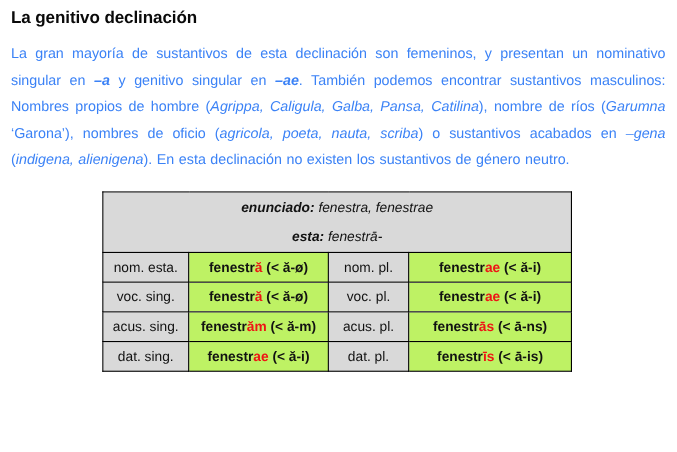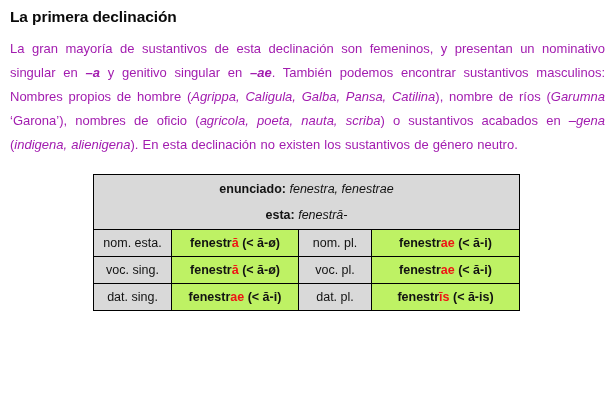--- a/index.html
+++ b/index.html
@@ -9,21 +9,21 @@
     color:#121212;
     -webkit-font-smoothing:antialiased;
   }
   .content{padding:6px 10px 0 10px;}
   .doc-title{
     font-size:15.5px;font-weight:bold;letter-spacing:-0.1px;
     margin:2px 0 11px 0;color:#0a0a0a;
   }
   .intro{
     font-size:13px;line-height:24px;text-align:justify;
-    margin:0;word-spacing:0.5px;color:#a21caf;
+    margin:0;word-spacing:0.5px;color:#3b82f6;
   }
   .seg-normal{font-style:normal;font-weight:normal;}
   .seg-italic{font-style:italic;}
   .seg-bolditalic{font-style:italic;font-weight:bold;}
 
   table.declension{
     border-collapse:collapse;
     margin:17px 0 0 83px;
     table-layout:fixed;
   }
@@ -35,39 +35,39 @@
     padding:0 2px;
     overflow:hidden;
     white-space:nowrap;
   }
   td.header-cell{
     background:var(--cell-gray,#d9d9d9);
     height:54px;
     padding:2px 0;
   }
   .header-line{line-height:26px;font-size:12.5px;}
-  .header-label{font-weight:bold;}
+  .header-label{font-weight:bold;font-style:italic;}
   .header-value{font-style:italic;}
   td.case-cell{
     background:var(--cell-gray,#d9d9d9);
     font-weight:normal;
   }
   td.form-cell{
     background:#bef264;
     font-weight:bold;
   }
   .ending{color:var(--ending-red,#ee1515);}
   tr.decl-row{height:27px;}
   .c1{width:73px;} .c2{width:122px;} .c3{width:68px;} .c4{width:143px;}
 </style>
 </head>
 <body>
 
 <div class="content">
-  <h1 class="doc-title">La primera declinación</h1>
+  <h1 class="doc-title">La genitivo declinación</h1>
 
   <p class="intro"><span class="seg-normal">La gran mayoría de sustantivos de esta declinación son femeninos, y presentan un nominativo singular en </span><span class="seg-bolditalic">–a</span><span class="seg-normal"> y genitivo singular en </span><span class="seg-bolditalic">–ae</span><span class="seg-normal">. También podemos encontrar sustantivos masculinos: Nombres propios de hombre (</span><span class="seg-italic">Agrippa, Caligula, Galba, Pansa, Catilina</span><span class="seg-normal">), nombre de ríos (</span><span class="seg-italic">Garumna</span><span class="seg-normal"> ‘Garona’), nombres de oficio (</span><span class="seg-italic">agricola, poeta, nauta, scriba</span><span class="seg-normal">) o sustantivos acabados en </span><span class="seg-italic">–gena</span><span class="seg-normal"> (</span><span class="seg-italic">indigena, alienigena</span><span class="seg-normal">). En esta declinación no existen los sustantivos de género neutro.</span></p>
 
   <table class="declension">
     <tbody>
       <tr>
         <td class="header-cell" colspan="4">
           <div class="header-line">
             <span class="header-label">enunciado:</span>
             <span class="header-value">fenestra, fenestrae</span>
@@ -84,20 +84,26 @@
           <td class="case-cell c3">nom. pl.</td>
           <td class="form-cell c4"><span>fenestr</span><span class="ending">ae</span><span> (&lt; ă-i)</span></td>
         </tr>
         <tr class="decl-row">
           <td class="case-cell c1">voc. sing.</td>
           <td class="form-cell c2"><span>fenestr</span><span class="ending">ă</span><span> (&lt; ă-ø)</span></td>
           <td class="case-cell c3">voc. pl.</td>
           <td class="form-cell c4"><span>fenestr</span><span class="ending">ae</span><span> (&lt; ă-i)</span></td>
         </tr>
         <tr class="decl-row">
+          <td class="case-cell c1">acus. sing.</td>
+          <td class="form-cell c2"><span>fenestr</span><span class="ending">ăm</span><span> (&lt; ă-m)</span></td>
+          <td class="case-cell c3">acus. pl.</td>
+          <td class="form-cell c4"><span>fenestr</span><span class="ending">ās</span><span> (&lt; ā-ns)</span></td>
+        </tr>
+        <tr class="decl-row">
           <td class="case-cell c1">dat. sing.</td>
           <td class="form-cell c2"><span>fenestr</span><span class="ending">ae</span><span> (&lt; ă-i)</span></td>
           <td class="case-cell c3">dat. pl.</td>
           <td class="form-cell c4"><span>fenestr</span><span class="ending">īs</span><span> (&lt; ā-is)</span></td>
         </tr>
       </tbody>
   </table>
 </div>
 
 </body></html>

